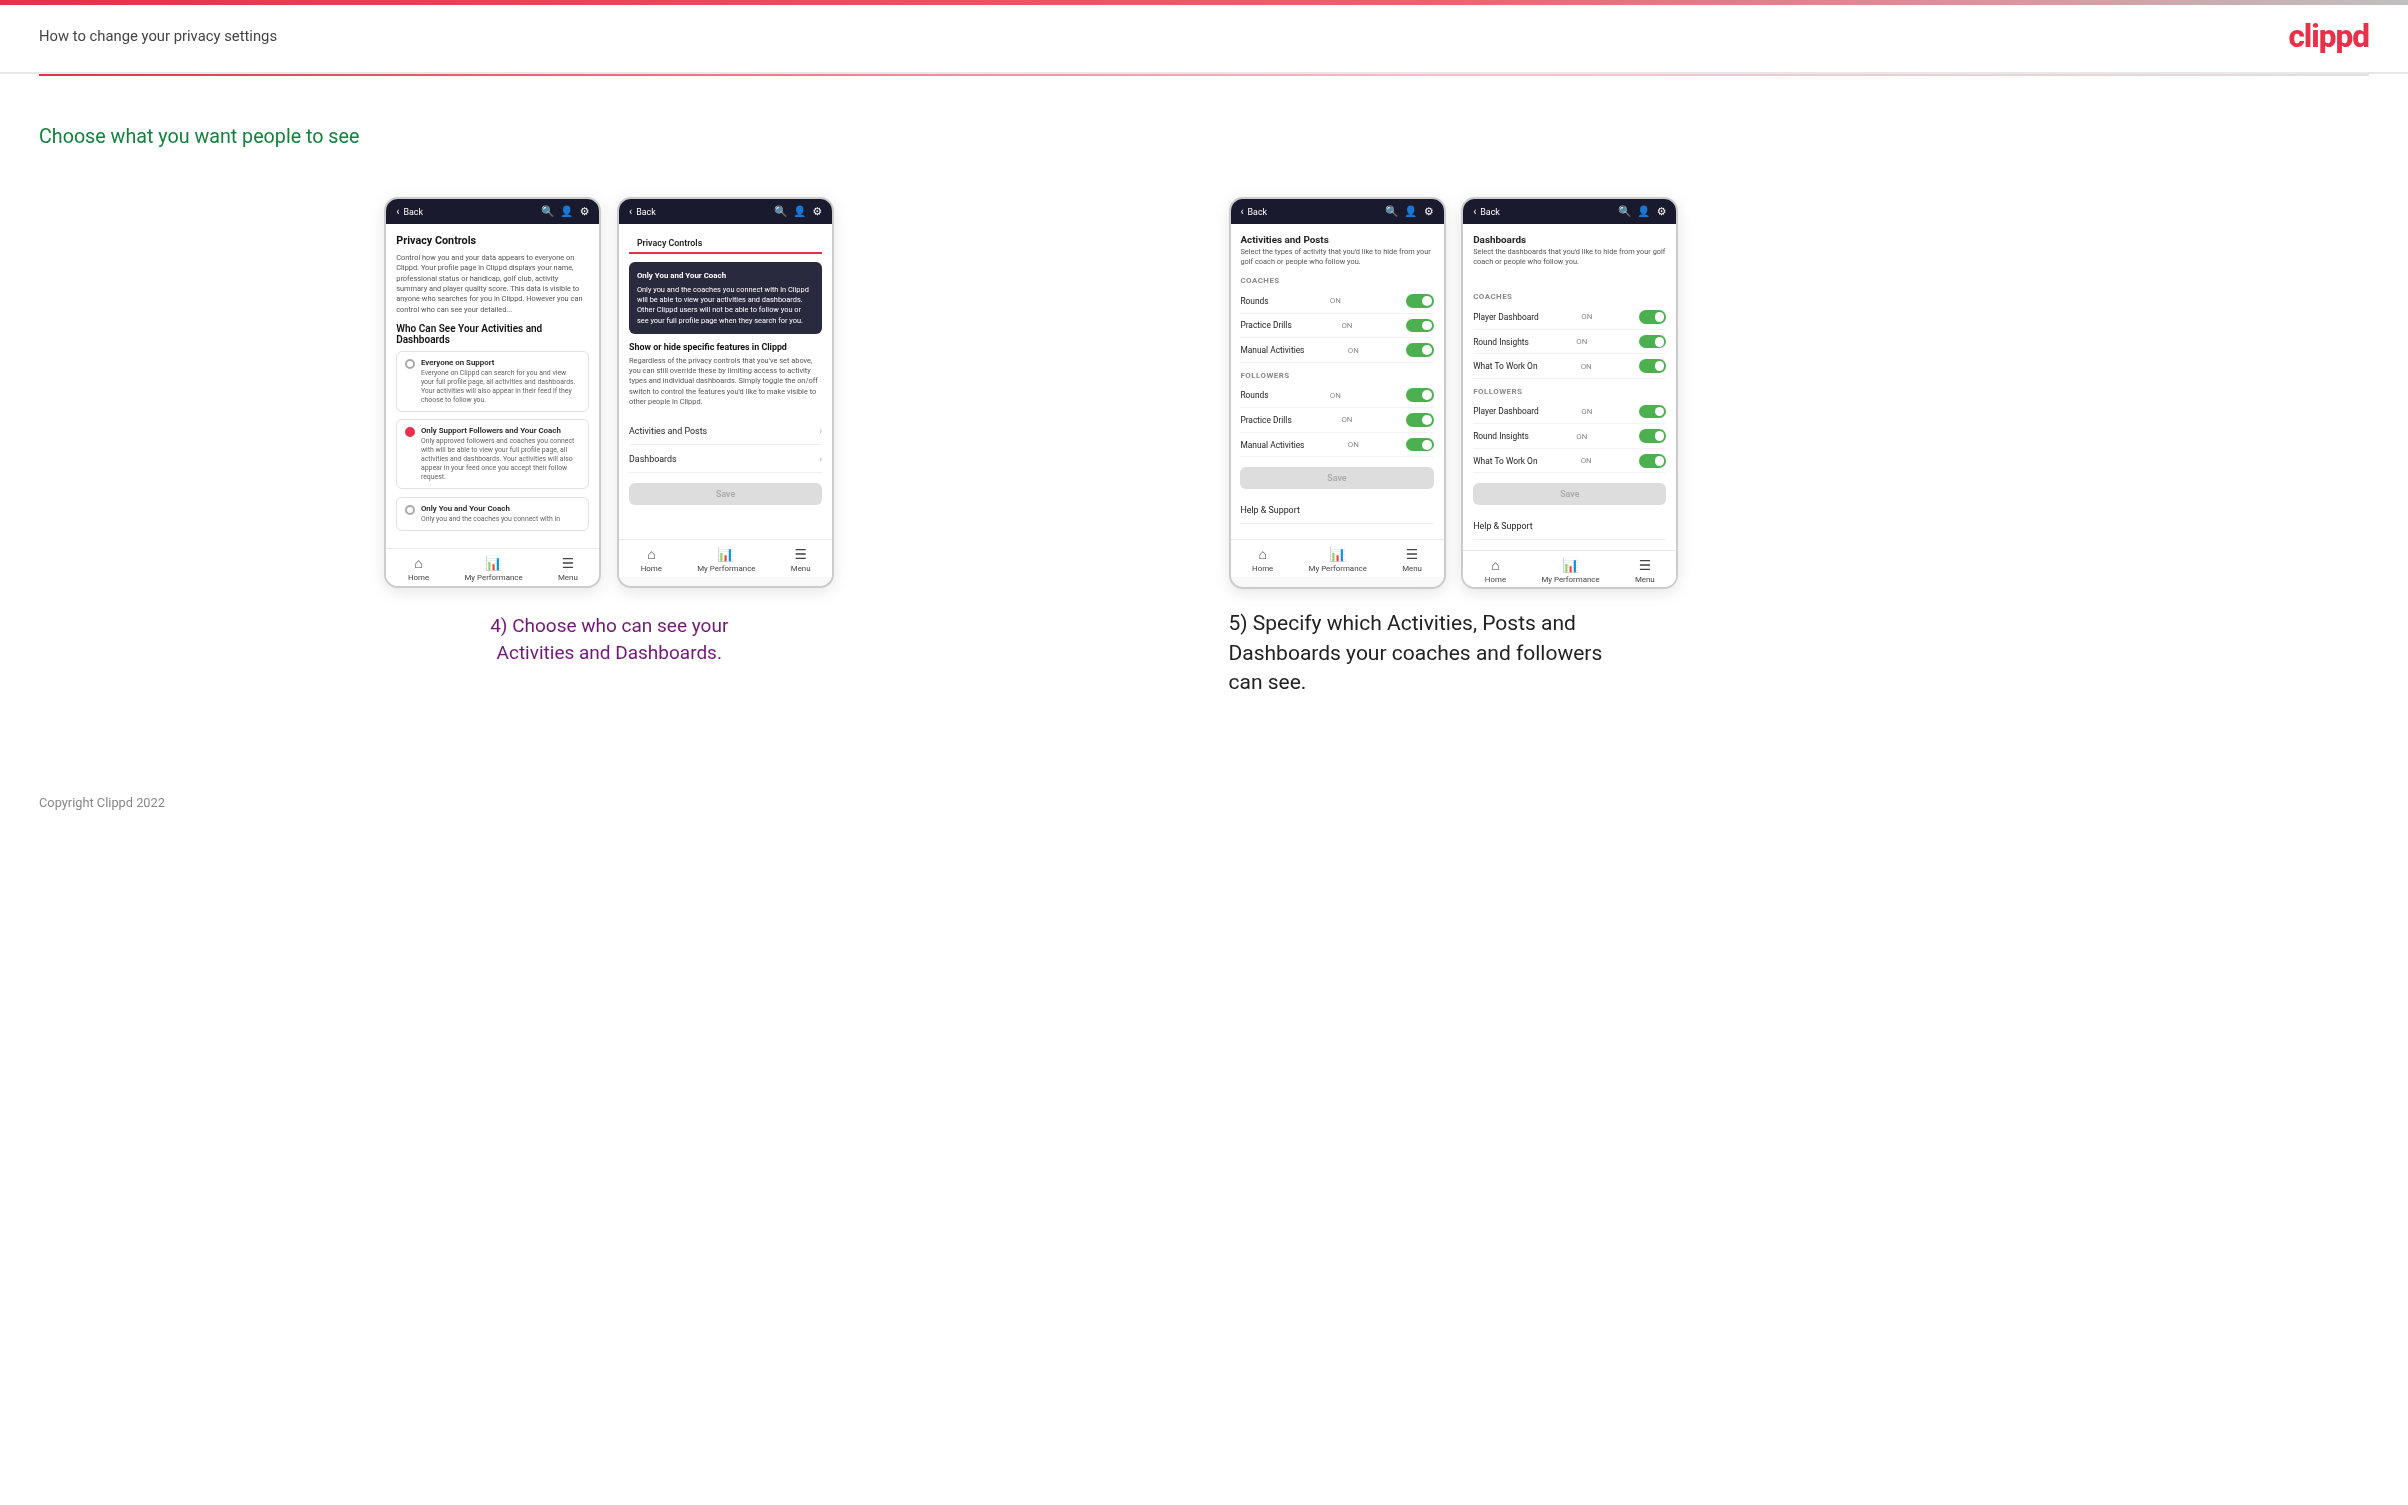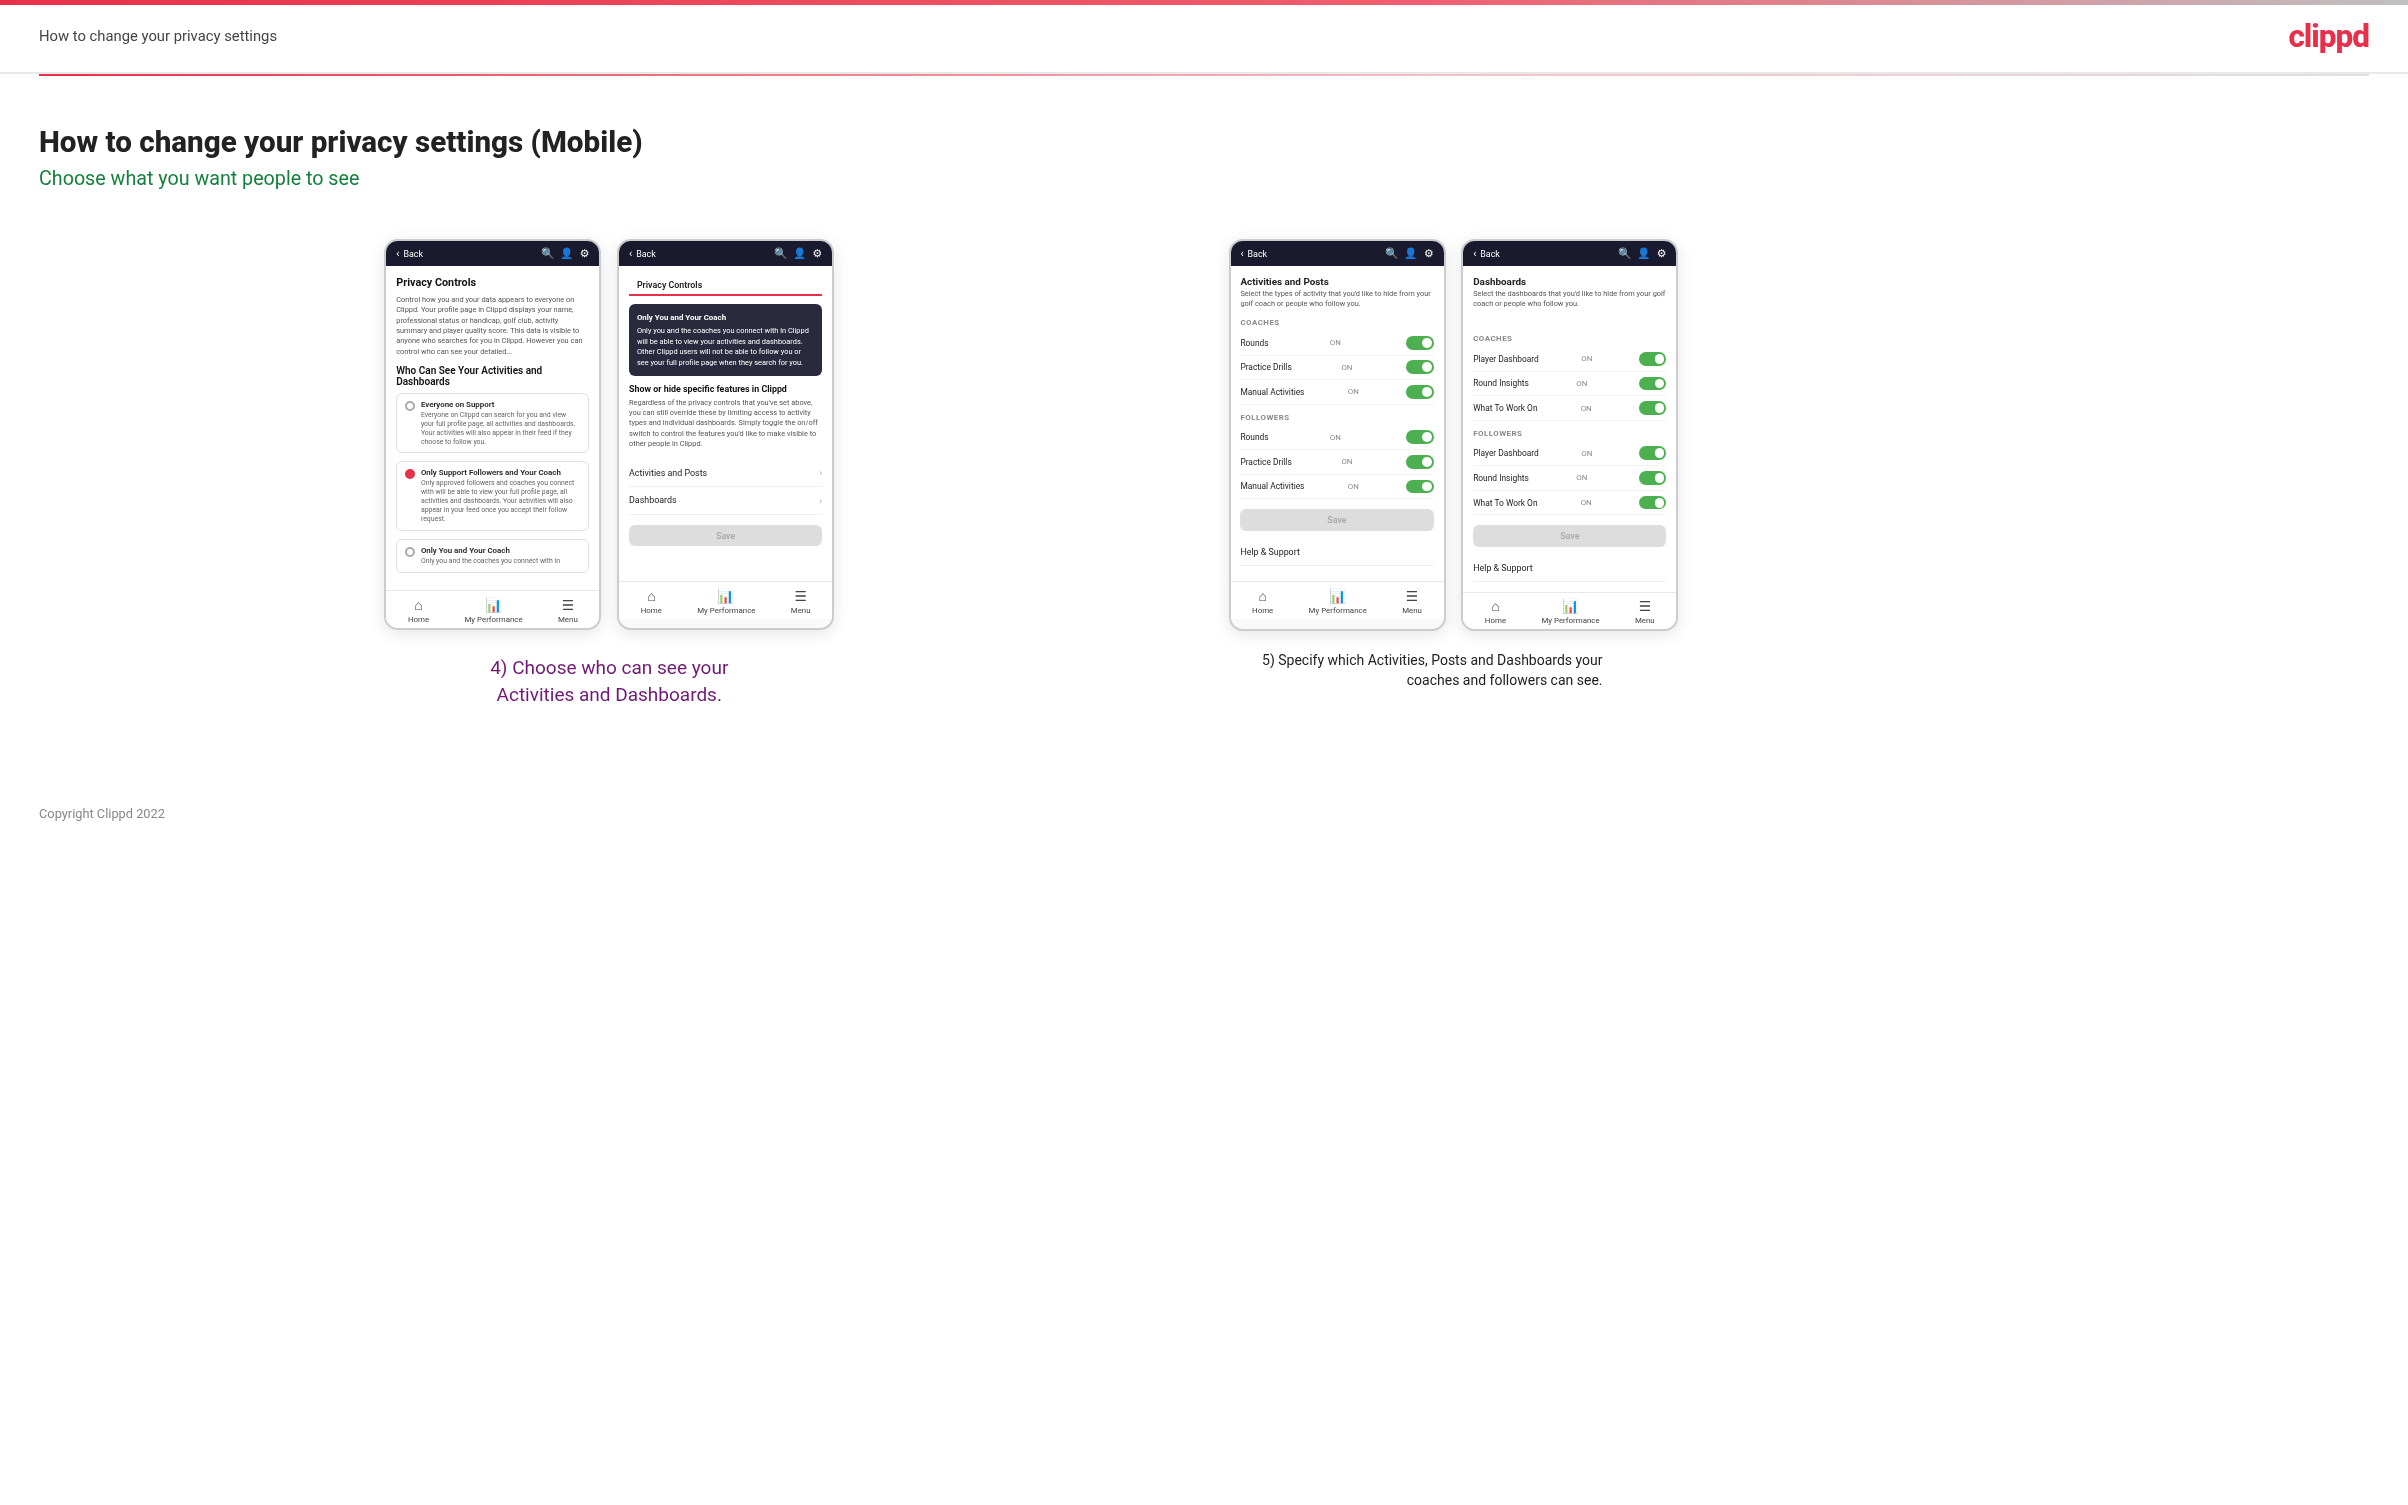--- a/index.html
+++ b/index.html
@@ -298,23 +298,23 @@
     .caption {
       margin-top: 25px;
       font-size: 19px;
       color: #701a75;
       text-align: center;
       max-width: 296px;
       line-height: 1.4;
     }
     .caption-wide {
       margin-top: 19.7px;
-      font-size: 14px;
+      font-size: 21px;
       color: #222;
-      text-align: right;
+      text-align: left;
       max-width: 374px;
       line-height: 1.4;
     }
 
     .footer-text {
       padding: 0 39px 29.6px 39px;
       font-size: 12.8px;
       color: #888;
     }
 
@@ -343,21 +343,20 @@
 </head>
 <body>
 
 <div class="top-bar">
   <span class="top-bar-title">How to change your privacy settings</span>
   <span class="logo">clippd</span>
 </div>
 <div class="divider"></div>
 
 <div class="main-content">
-  <div class="page-title">How to change your privacy settings (Mobile)</div>
   <div class="page-subtitle">Choose what you want people to see</div>
 
   <div class="screenshots-section">
 
     <div class="section-left">
       <div class="phones-row">
 
         <div class="phone-mockup">
           <div class="phone-header">
             <div class="phone-header-left">

